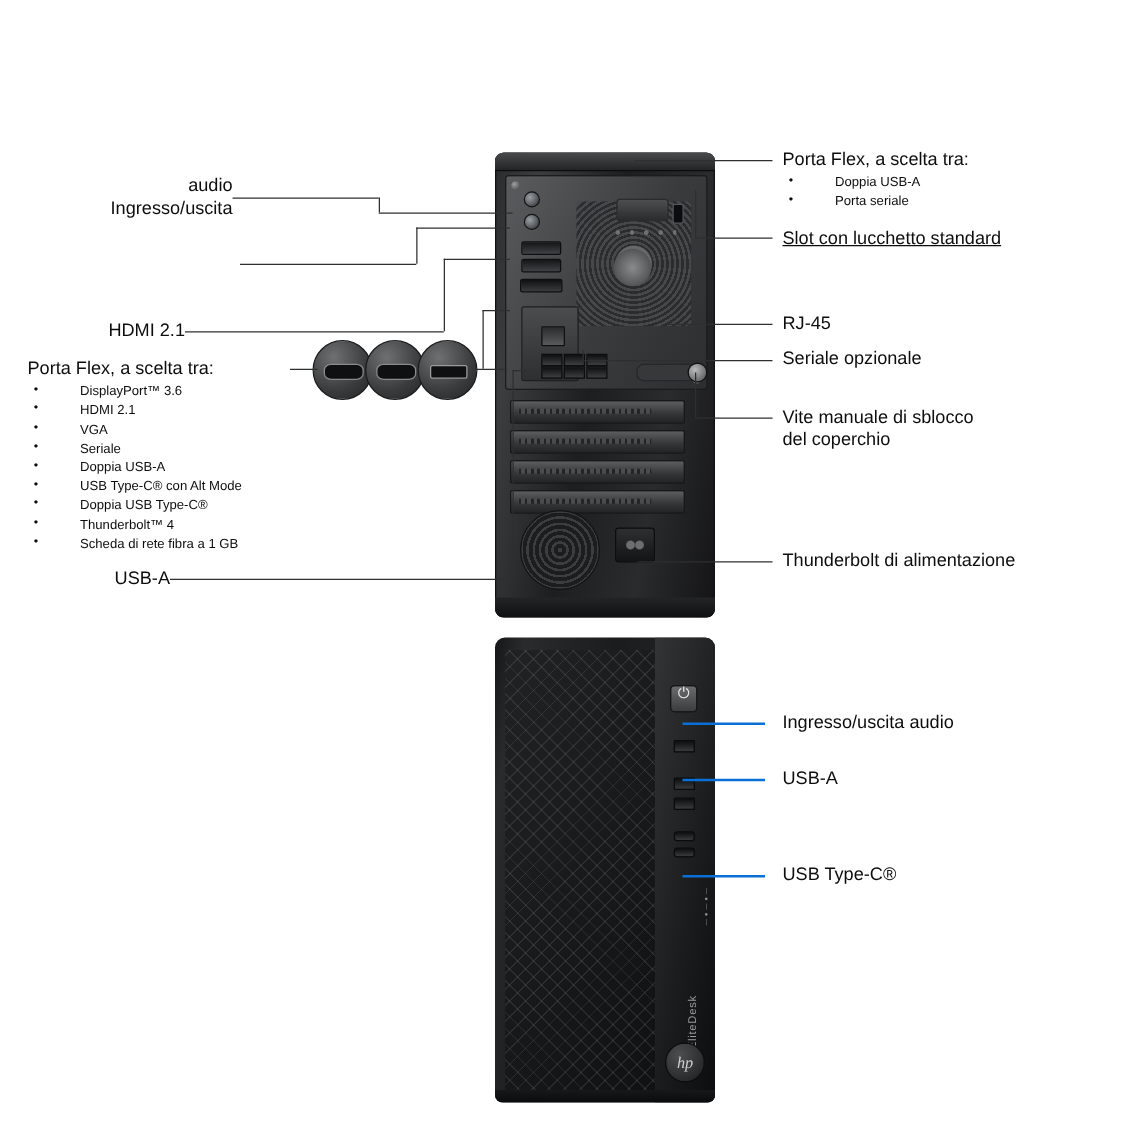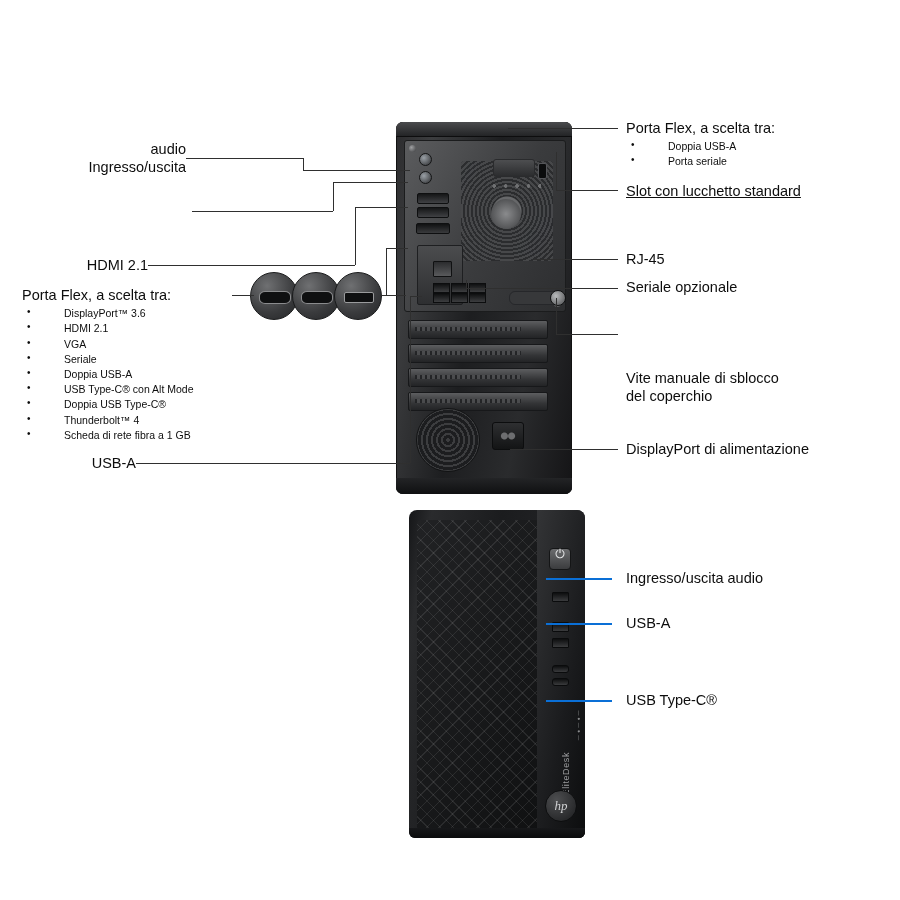--- a/index.html
+++ b/index.html
@@ -252,24 +252,24 @@
   .pcircle .hdmi-g {
     position: absolute; left: 9px; top: 19px; width: 28px; height: 9px;
     background: #0f1011;
     border: 1px solid #9a9b9d;
     border-radius: 2px;
   }
 
   
   .front {
     position: absolute;
-    left: 409px;
+    left: 396px;
     top: 510px;
     width: 176px;
-    height: 328px;
+    height: 372px;
     border-radius: 8px 8px 6px 6px;
     background: linear-gradient(100deg,#151618 0%,#2a2b2d 10%,#1b1c1e 40%,#232426 70%,#0e0f10 100%);
     overflow: hidden;
   }
   .front .mesh {
     position: absolute;
     left: 8px; top: 10px; right: 46px; bottom: 8px;
     background:
       repeating-linear-gradient(45deg, rgba(255,255,255,.085) 0 1px, transparent 1px 9px),
       repeating-linear-gradient(-45deg, rgba(255,255,255,.085) 0 1px, transparent 1px 9px),
@@ -506,27 +506,27 @@
   </div>
 
   <div class="label" style="left:626px; top:250px;">
     <span>RJ-45</span>
   </div>
 
   <div class="label" style="left:626px; top:278px;">
     <span>Seriale opzionale</span>
   </div>
 
-  <div class="label" style="left:626px; top:325px;margin-top:44px;">
+  <div class="label" style="left:626px; top:325px;">
     <div>Vite manuale di sblocco</div>
     <div>del coperchio</div>
   </div>
 
   <div class="label" style="left:626px; top:440px;">
-    <span>DisplayPort di alimentazione</span>
+    <span>Thunderbolt di alimentazione</span>
   </div>
 
   <div class="label" style="left:626px; top:569px;">
     <span>Ingresso/uscita audio</span>
   </div>
   <div class="label" style="left:626px; top:614px;">
     <span>USB-A</span>
   </div>
   <div class="label" style="left:626px; top:691px;">
     <span>USB Type-C®</span>

